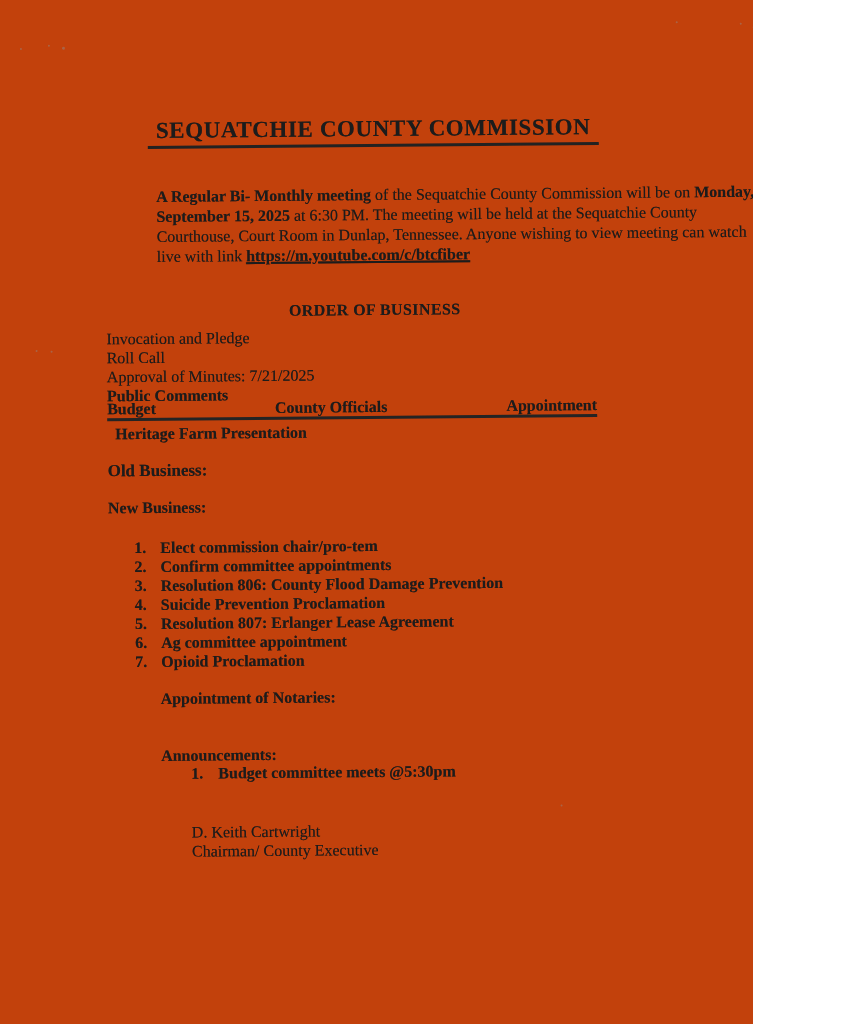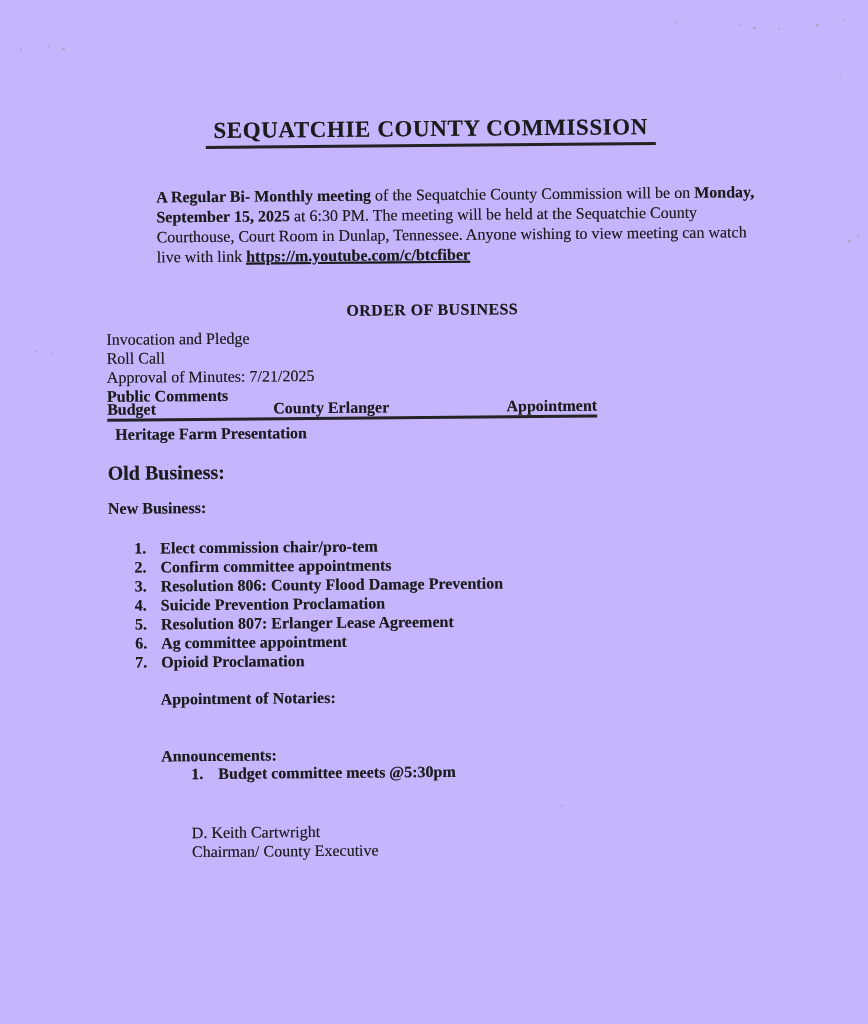--- a/index.html
+++ b/index.html
@@ -1,19 +1,19 @@
 <!DOCTYPE html>
 <html><head>
 <meta charset="utf-8">
 <style>
   html,body{margin:0;padding:0;background:#ffffff;}
   .page{
     position:relative;
-    width:868px;height:1024px;
-    background:#c4b5fd;
+    width:753px;height:1024px;
+    background:#c2410c;
     overflow:hidden;
     font-family:"Liberation Serif", serif;
     color:#1c1c1c;
   }
   .tilt{
     position:absolute;inset:0;
     transform:rotate(-0.5deg);
     transform-origin:50% 50%;
   }
   .b{font-weight:700;}
@@ -43,21 +43,21 @@
   .agenda-line{line-height:19px;}
 
   .reports-row{
     position:absolute;left:108px;top:398px;width:490px;
     display:flex;justify-content:space-between;align-items:baseline;
     font-size:16px;line-height:17px;
     border-bottom:3px solid #242424;padding-bottom:1px;
   }
 
   .heritage{position:absolute;left:116px;top:423px;font-size:16px;}
-  .old-business{position:absolute;left:108px;top:459px;font-size:20px;}
+  .old-business{position:absolute;left:108px;top:459px;font-size:17px;}
   .new-business{position:absolute;left:108px;top:497px;font-size:16px;}
 
   .nb-list{position:absolute;left:134px;top:536px;font-size:16px;}
   .nb-item{line-height:19px;display:flex;}
   .nb-item .num{width:26px;flex:0 0 26px;}
 
   .notaries{position:absolute;left:159px;top:688px;font-size:16px;}
   .announcements{position:absolute;left:159px;top:745px;font-size:16px;}
   .ann-item{position:absolute;left:189px;top:763px;font-size:16px;display:flex;}
   .ann-item .num{width:27px;flex:0 0 27px;}
@@ -87,21 +87,21 @@
 
     <div class="agenda">
       <div class="agenda-line">Invocation and Pledge</div>
       <div class="agenda-line">Roll Call</div>
       <div class="agenda-line">Approval of Minutes: 7/21/2025</div>
       <div class="agenda-line b">Public Comments</div>
     </div>
 
     <div class="reports-row">
       <span class="b">Budget</span>
-      <span class="b">County Erlanger</span>
+      <span class="b">County Officials</span>
       <span class="b">Appointment</span>
     </div>
 
     <div class="heritage b">Heritage Farm Presentation</div>
 
     <div class="old-business b">Old Business:</div>
     <div class="new-business b">New Business:</div>
 
     <div class="nb-list b">
       <div class="nb-item">

